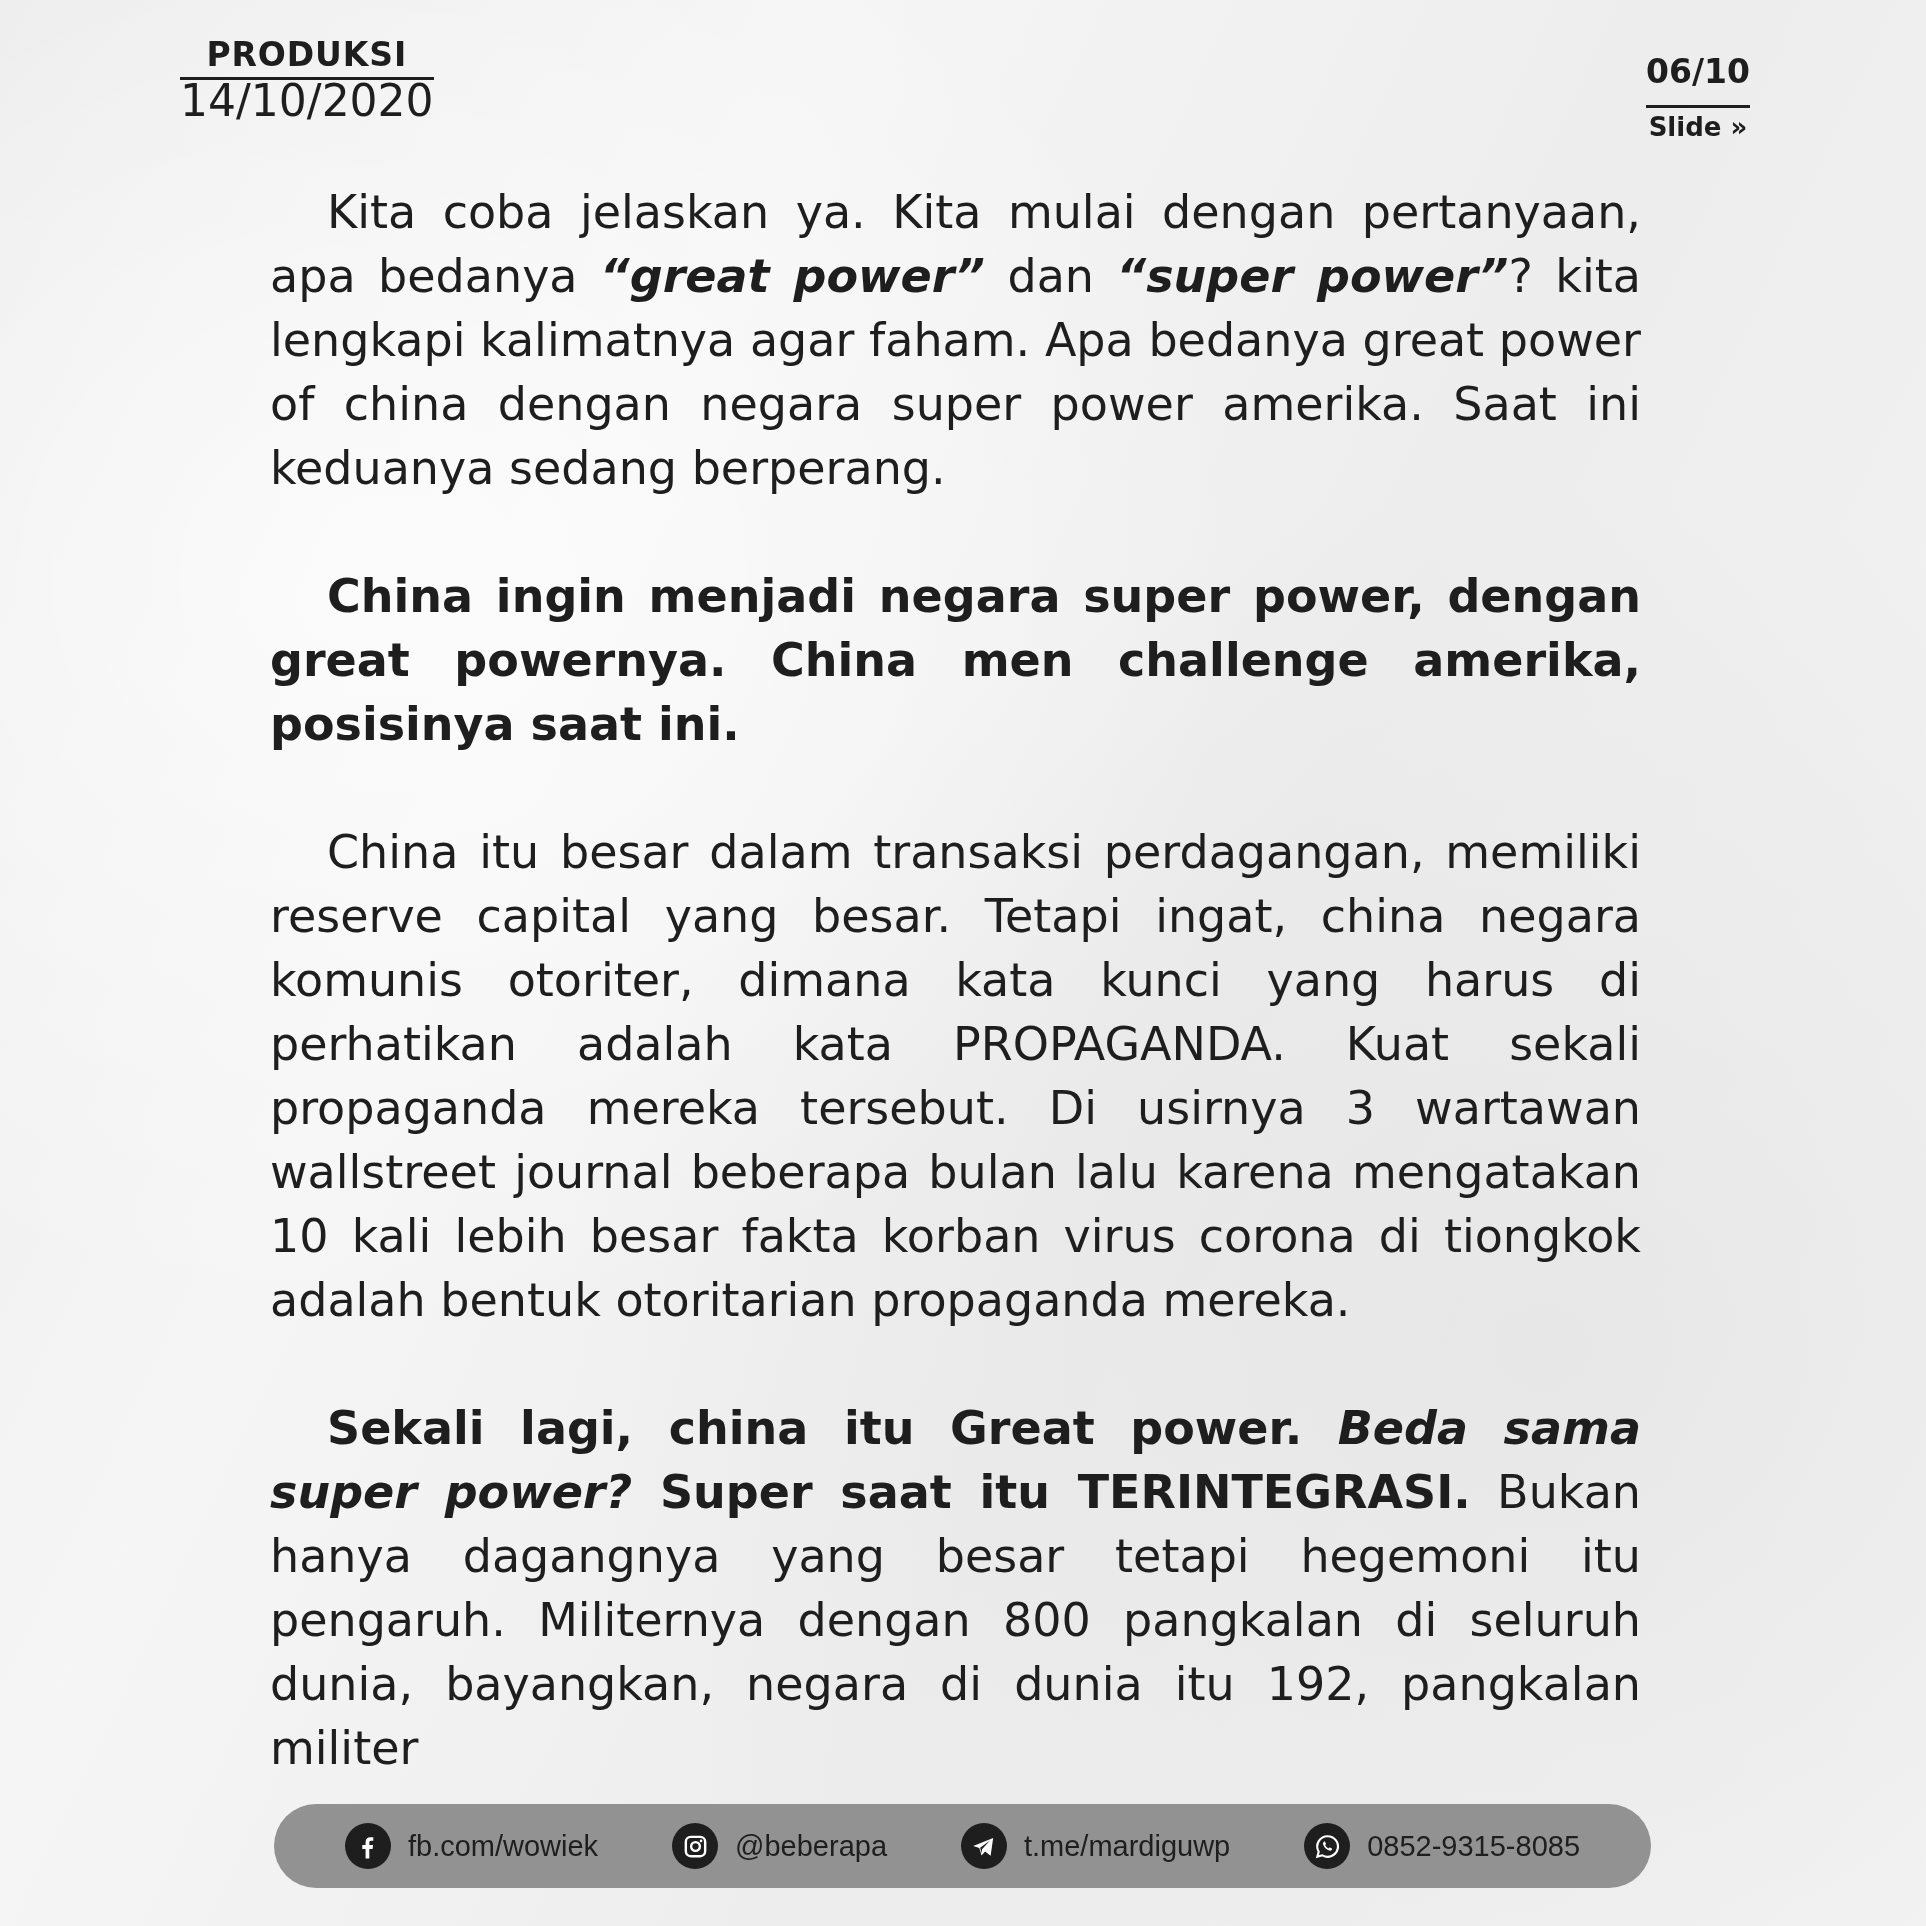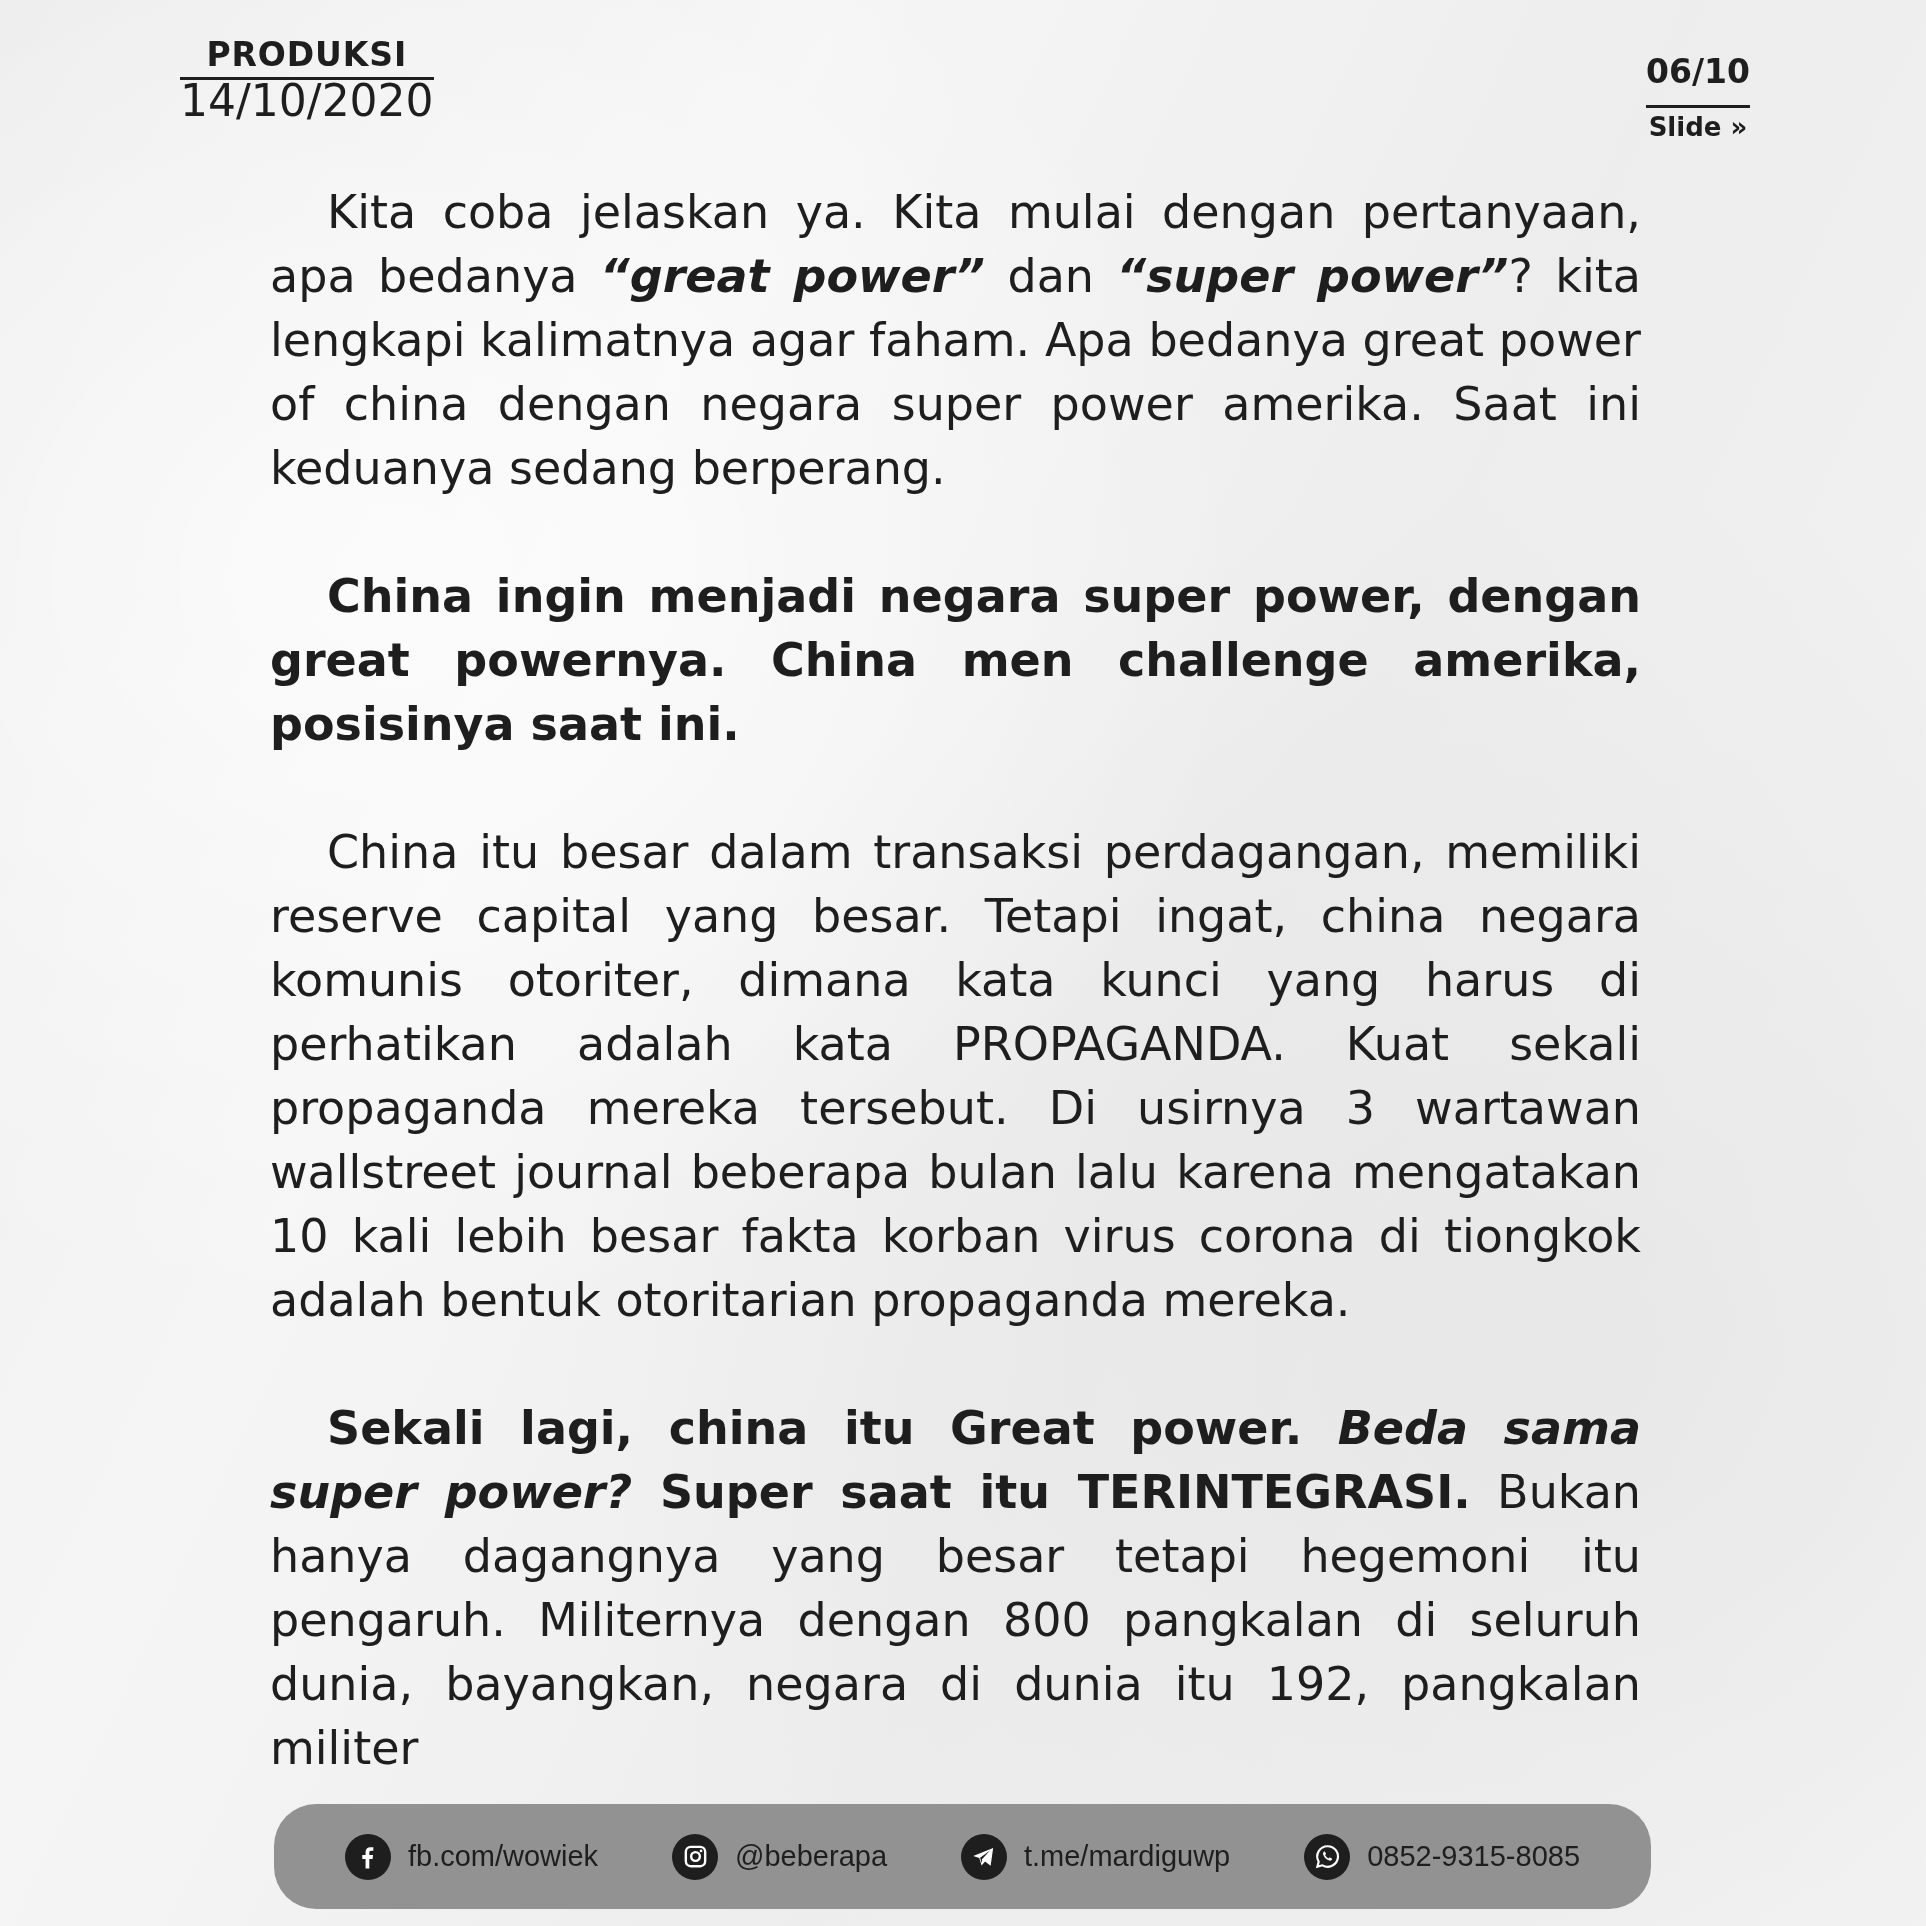--- a/index.html
+++ b/index.html
@@ -16,21 +16,21 @@
     .hdr-left { position:absolute; left:180px; top:36px; text-align:center; }
     .hdr-left .title { font-weight:bold; font-size:33px; letter-spacing:0.9px; line-height:38px; padding-bottom:3.4px; border-bottom:3.4px solid #1e1e1e; }
     .hdr-left .date { font-size:44px; line-height:41px; font-weight:normal; }
     .hdr-right { position:absolute; left:1646px; top:53px; text-align:center; }
     .hdr-right .page { font-weight:bold; font-size:33px; line-height:38px; padding-bottom:14px; border-bottom:3.4px solid #1e1e1e; }
     .hdr-right .slide { font-weight:bold; font-size:26px; line-height:38px; }
     .body { position:absolute; left:270px; top:180px; width:1383px; font-size:46px; line-height:64px; text-align:justify; }
     .body p { margin:0 12px 64px 0; text-indent:57px; }
     .body .b { font-weight:bold; }
     .body .bi { font-weight:bold; font-style:italic; }
-    .footer { position:absolute; left:274px; top:1804px; width:1377px; height:105px; background:#929292; border-radius:42px;
+    .footer { position:absolute; left:274px; top:1804px; width:1377px; height:84px; background:#929292; border-radius:42px;
       display:flex; align-items:center; justify-content:space-around; padding:0 34px; box-sizing:border-box; }
     .fitem { display:flex; align-items:center; gap:17px; }
     .ficon { width:46px; height:46px; border-radius:50%; background:#1e1e1e; display:flex; align-items:center; justify-content:center; }
     .ficon svg { width:29px; height:29px; }
     .ftext { font-size:29px; color:#1e1e1e; font-family:"Liberation Sans", sans-serif; }
   </style>
 </head>
 <body>
 
 <div class="hdr-left">

